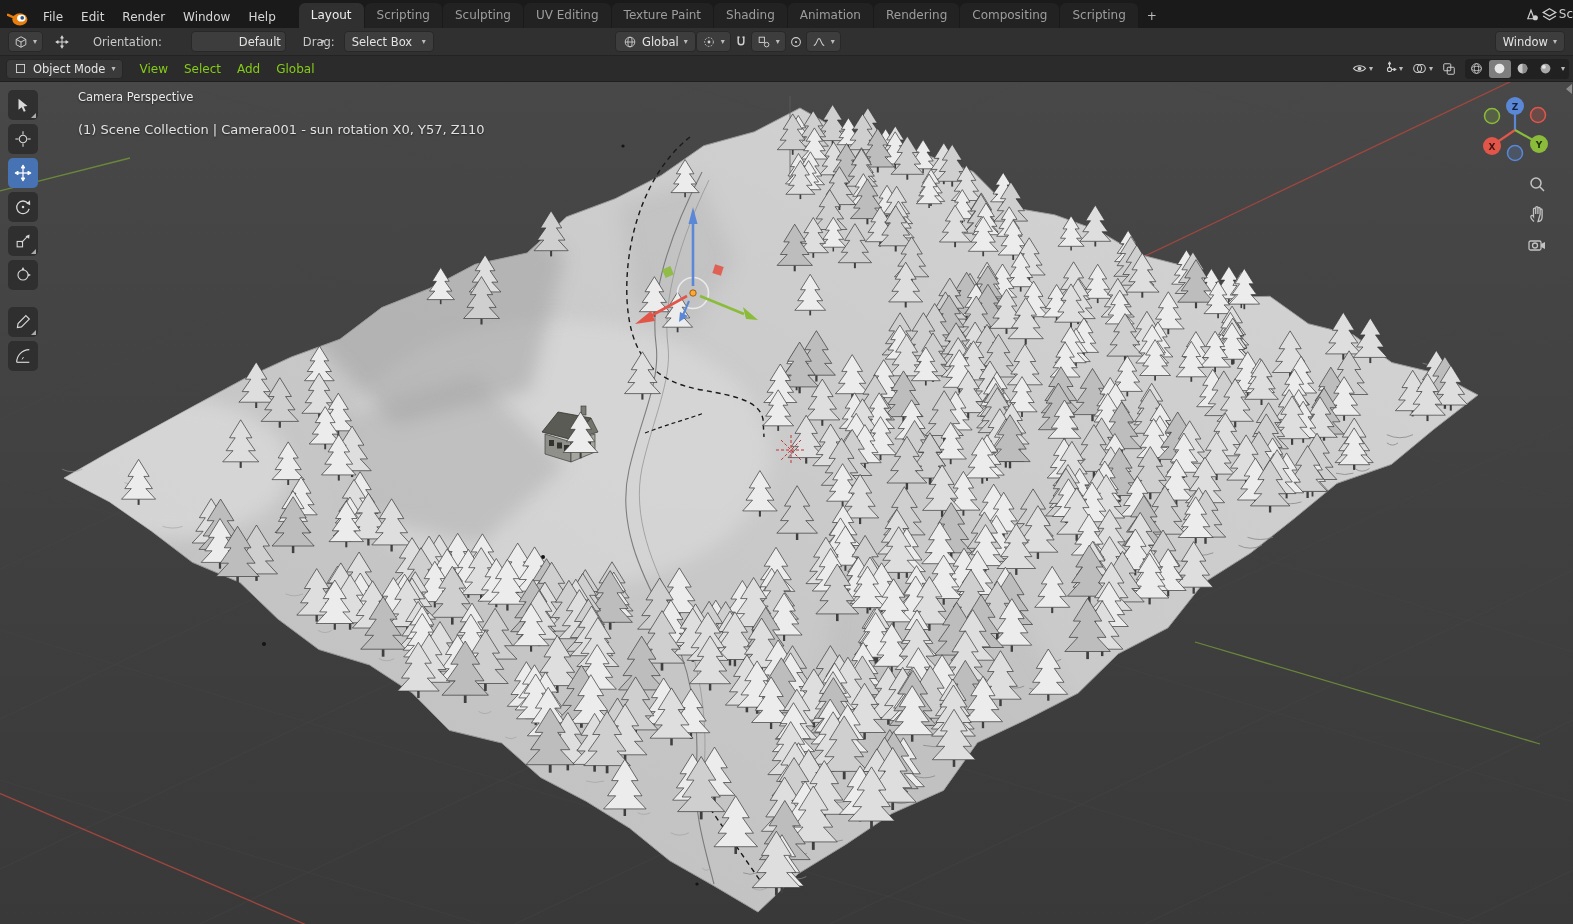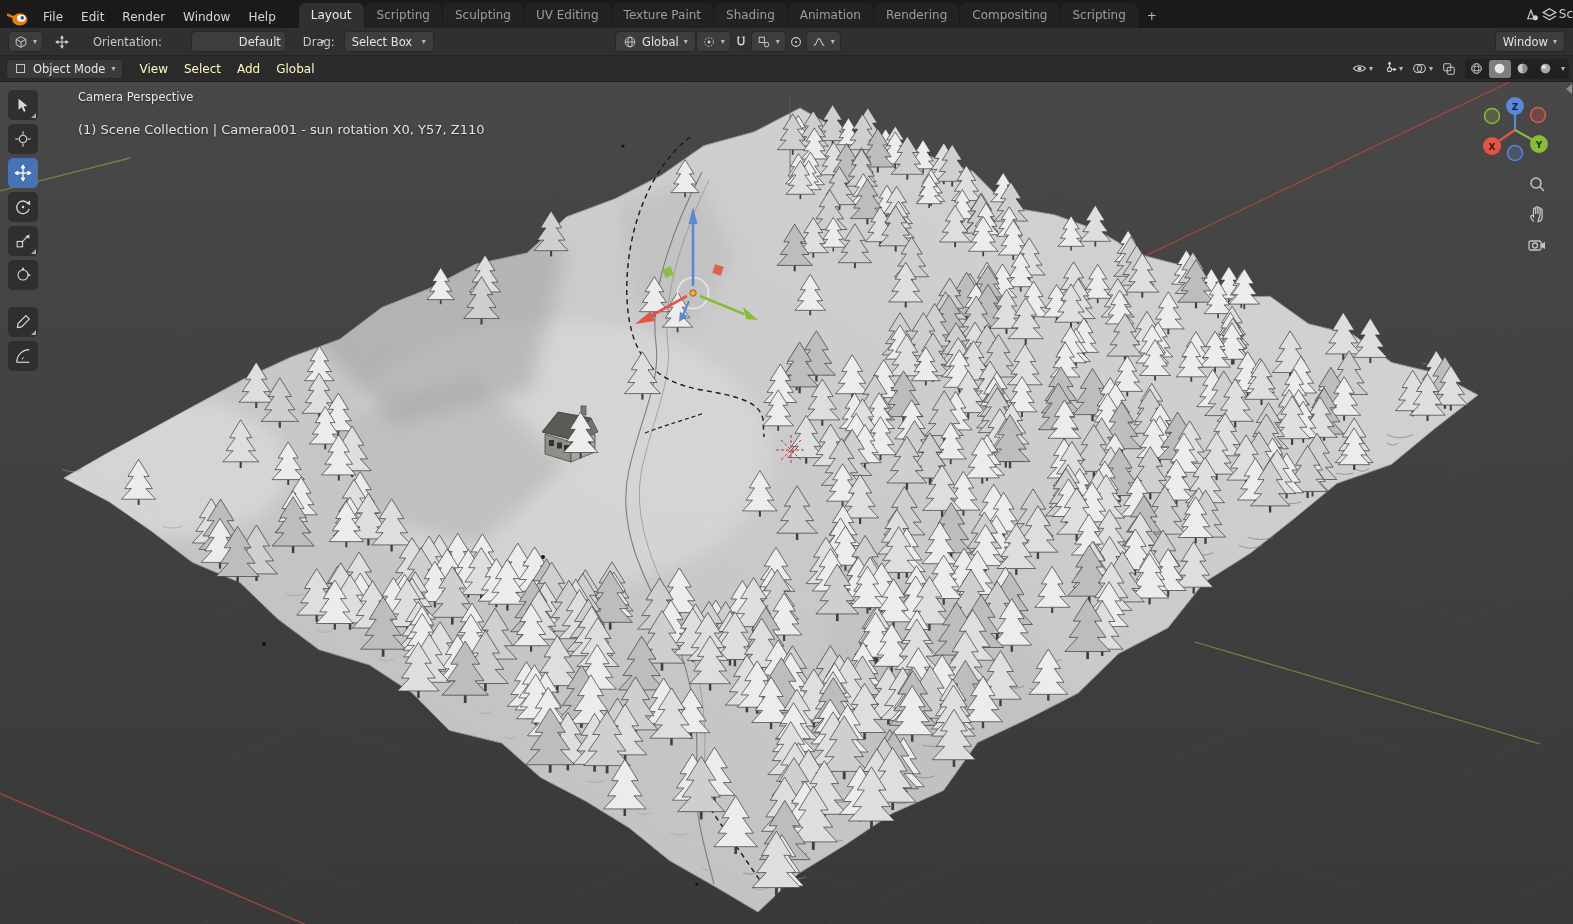--- a/index.html
+++ b/index.html
@@ -32,21 +32,21 @@
   .ts-center { position:absolute; left:615px; display:flex; align-items:center; gap:0; }
   .ts-right { position:absolute; right:8px; display:flex; align-items:center; }
 
   
   .row3 { position:relative; display:flex; align-items:center; height:26px;
     background:#2b2b2b; padding:0 6px; border-bottom:1px solid #1f1f1f; }
   .mode-widget { display:flex; align-items:center; gap:6px; background:#3a3a3a; border:1px solid #262626;
     border-radius:4px; padding:0 7px; height:20px; color:#e3e3e3; font-size:11.5px; }
   .mode-widget svg { width:13px; height:13px; }
   .vh-menus { display:flex; align-items:center; margin-left:8px; }
-  .hmenu { padding:4px 8px; color:#fef9c3; }
+  .hmenu { padding:4px 8px; color:#84cc16; }
   .r3-right { position:absolute; right:4px; display:flex; align-items:center; gap:3px; }
   .hicon-group { display:flex; align-items:center; gap:2px; padding:0 3px; height:20px; border-radius:3px; }
   .hicon-group svg { width:15px; height:15px; }
   .shade-group { display:flex; align-items:center; gap:1px; background:#212121; border-radius:4px; padding:1px; margin-left:3px; }
   .shade-item { width:22px; height:18px; display:flex; align-items:center; justify-content:center; border-radius:3px; }
   .shade-item.active { background:#7e7e7e; }
   .shade-item svg { width:13px; height:13px; }
 
   
   .vp { position:relative; width:1573px; height:842px; background:#3e3e3e; overflow:hidden; }

